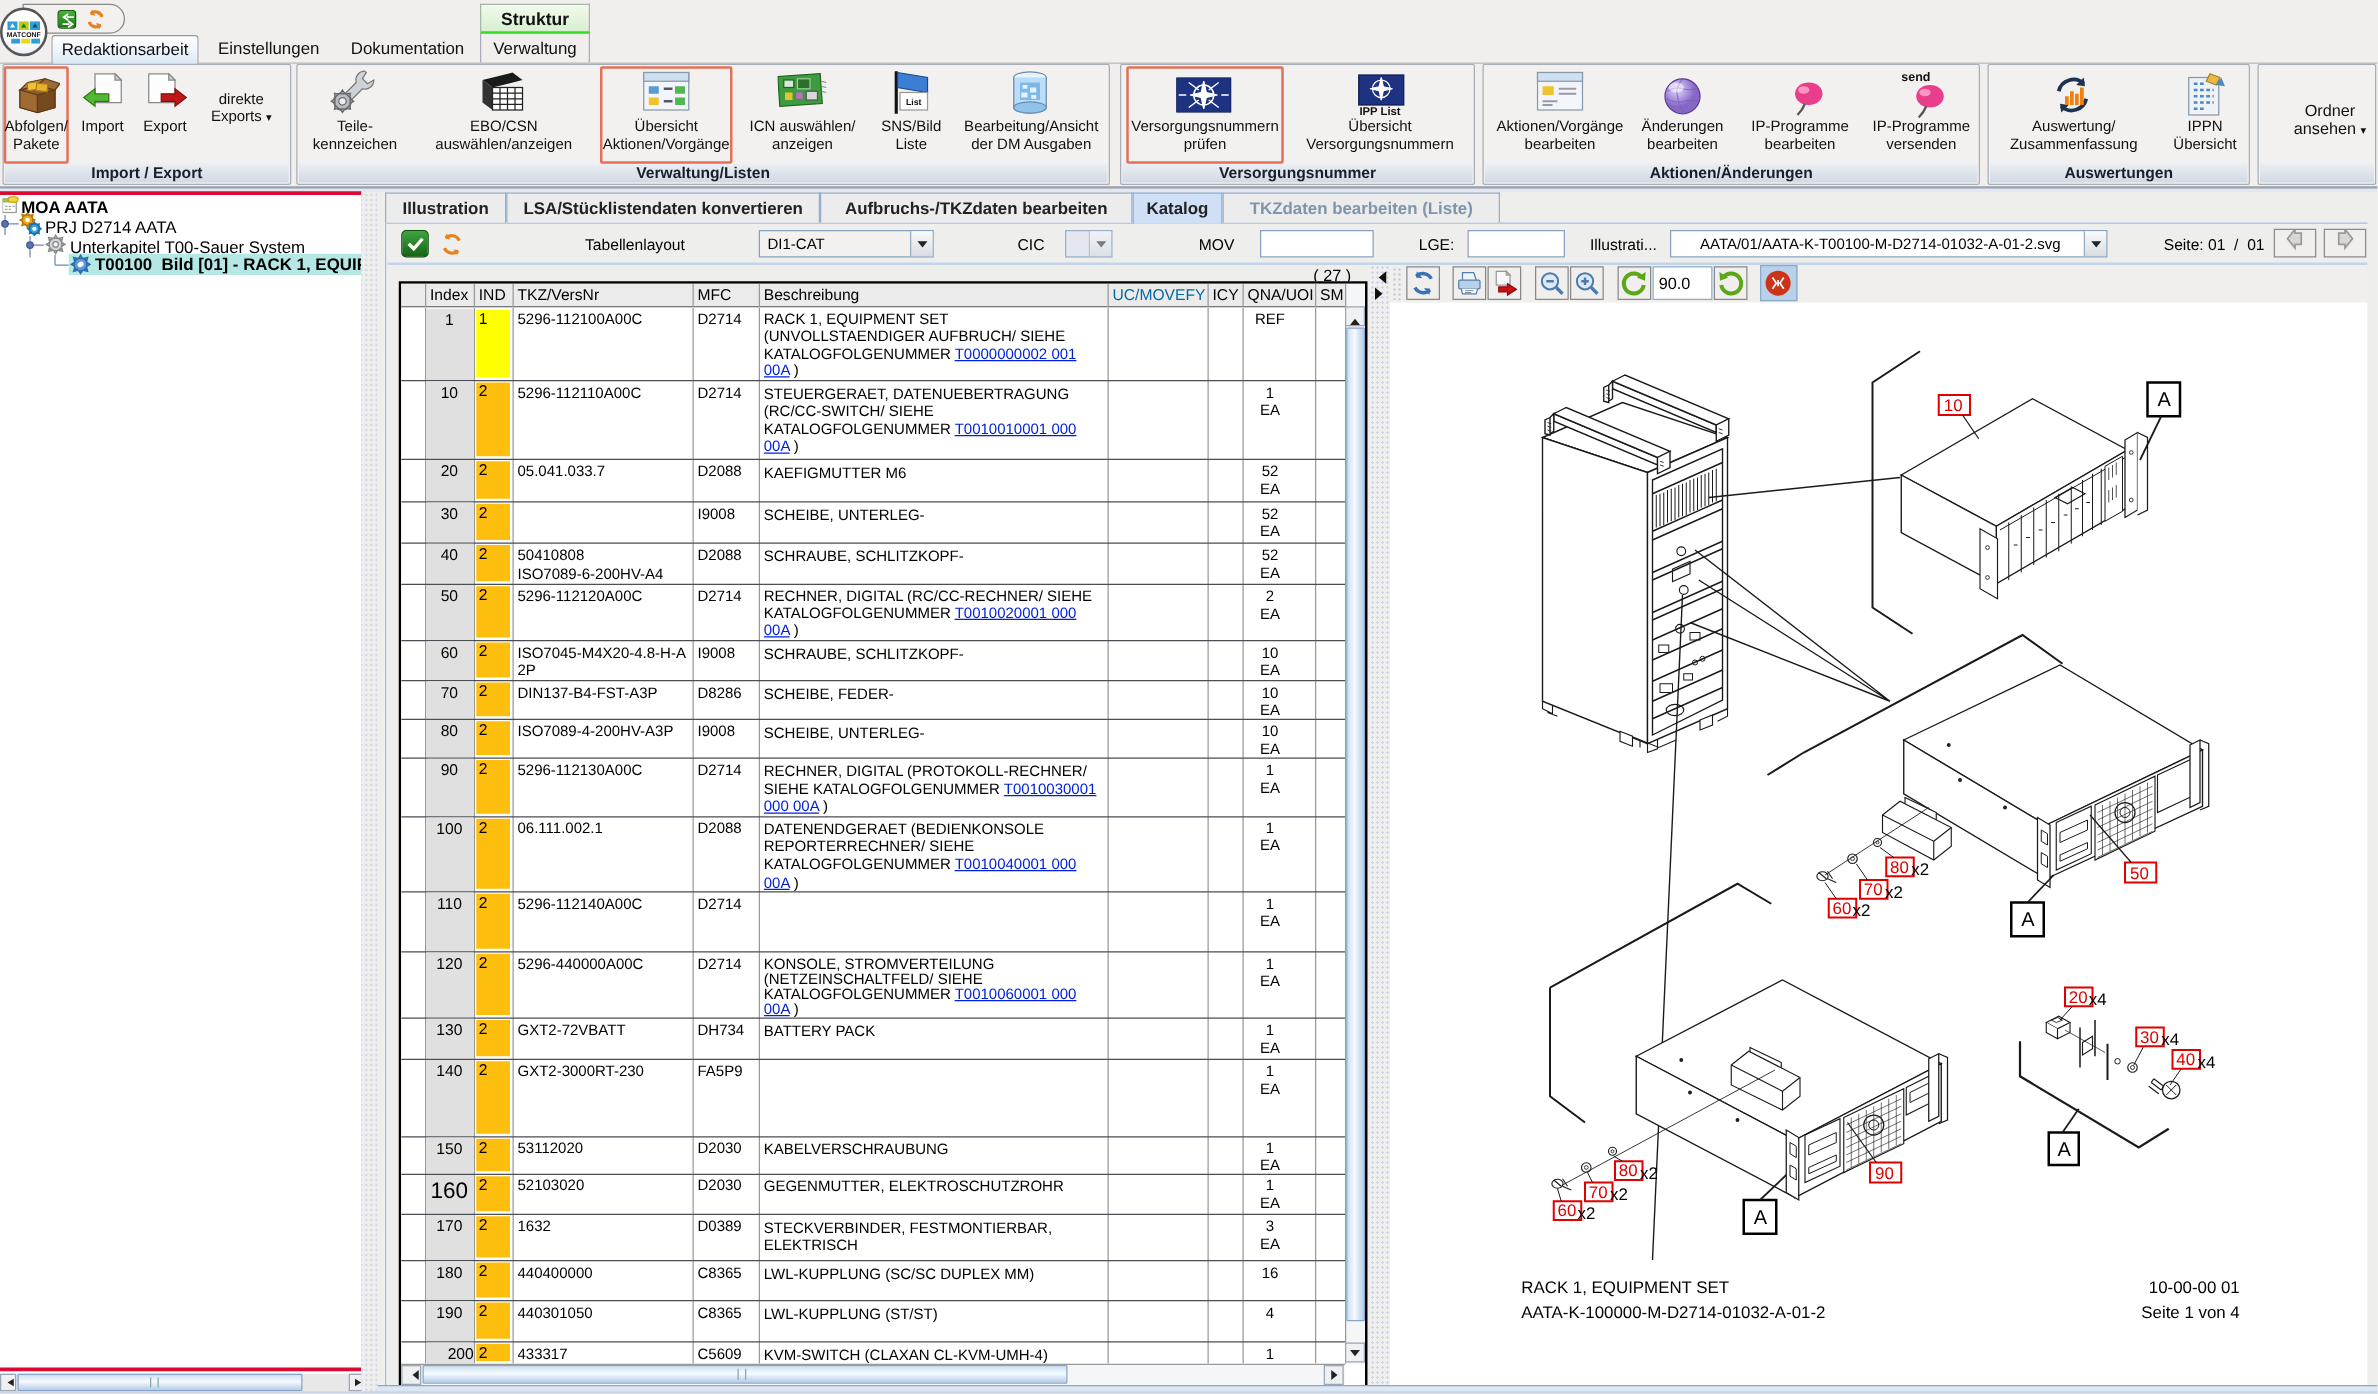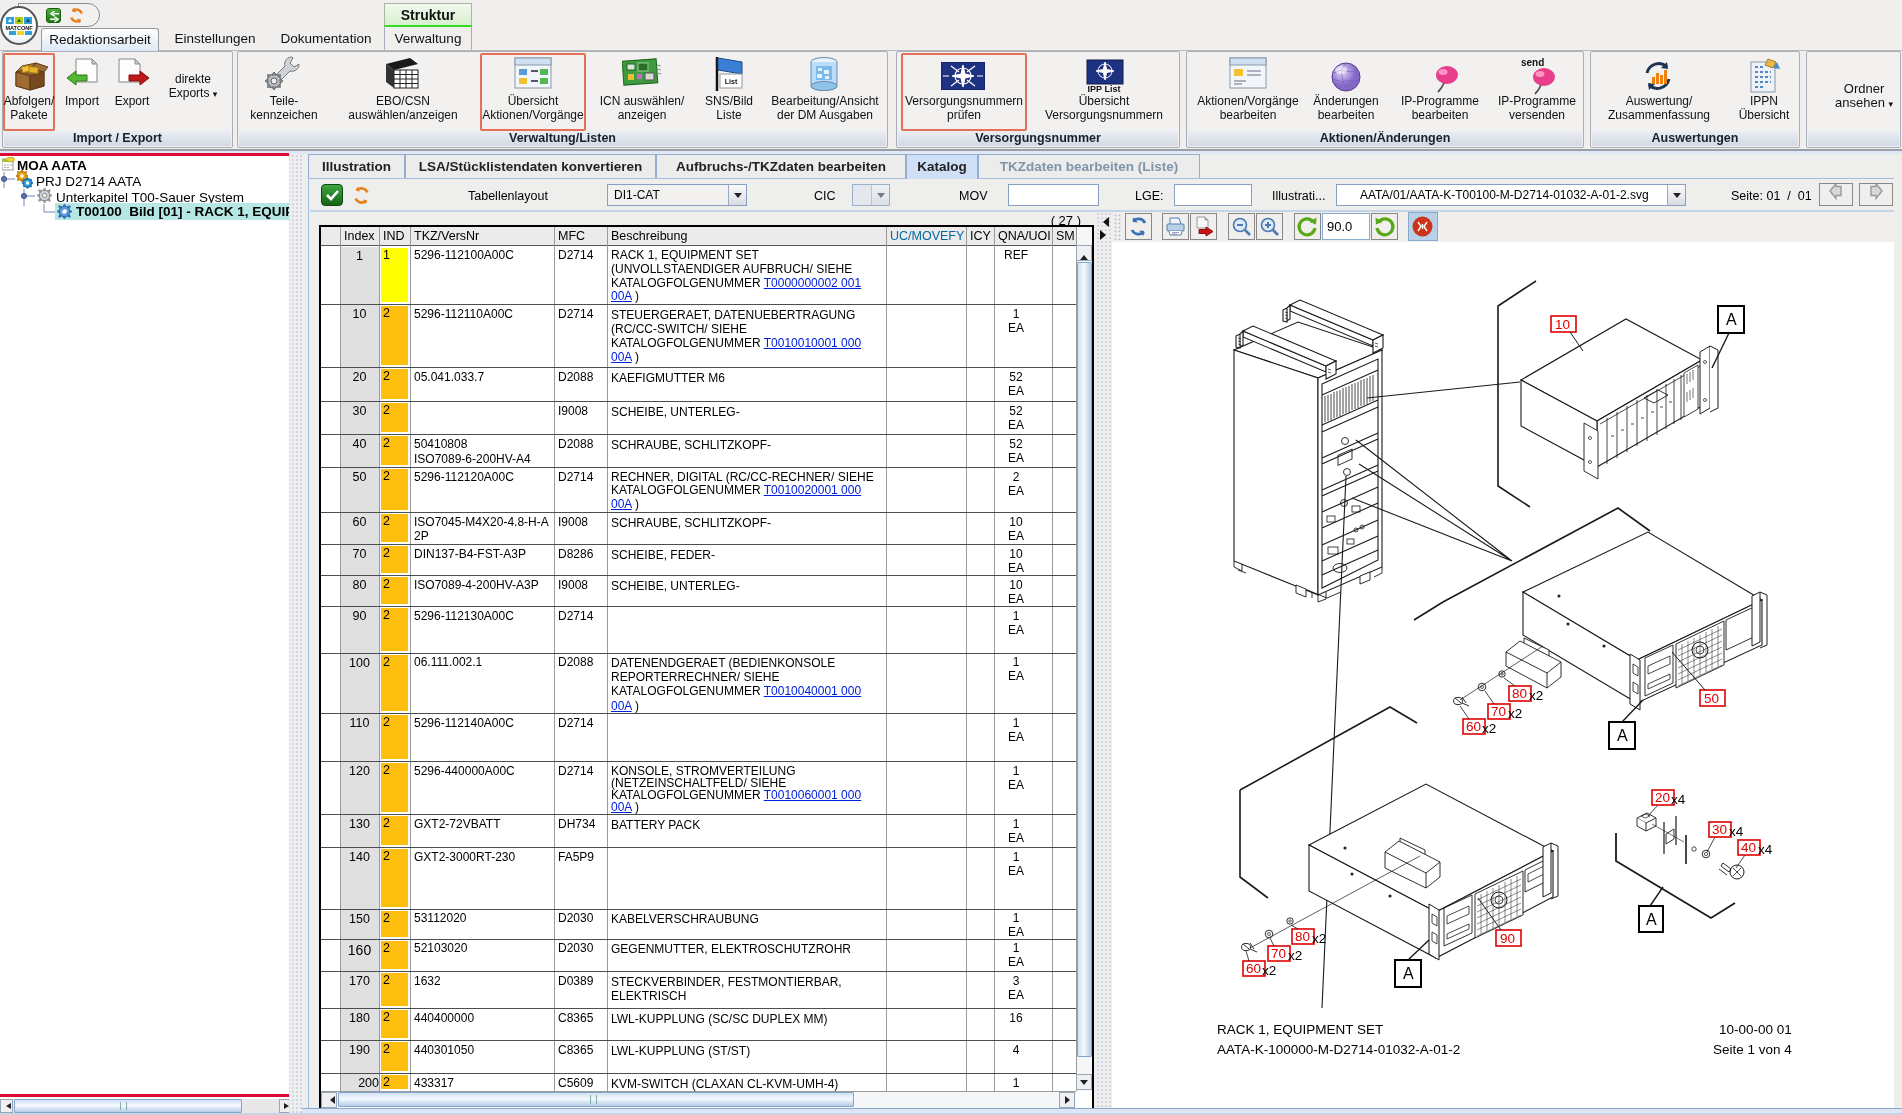--- a/index.html
+++ b/index.html
@@ -496,20 +496,21 @@
 <div class="cell" style="left:93px;top:332.0px;width:138px;">ISO7089-4-200HV-A3P</div>
 <div class="cell" style="left:237px;top:332.0px;width:47px;">I9008</div>
 <div class="cell" style="left:290px;top:333.0px;width:273px;line-height:14.2px;">SCHEIBE, UNTERLEG-</div>
 <div class="cell" style="left:666px;top:332.0px;width:58px;text-align:center;">10<br>EA</div>
 <div class="rowline" style="top:360.5px;"></div>
 <div class="abs" style="left:20px;top:361.5px;width:38px;height:45.5px;background:#e0e0e0;"></div>
 <div class="abs" style="left:19px;top:363.5px;width:39px;text-align:center;font-size:12.5px;">90</div>
 <div class="abs" style="left:60px;top:362.5px;width:27px;height:42.5px;background:#fdbe0d;font-size:12.5px;padding-left:2px;">2</div>
 <div class="cell" style="left:93px;top:363.0px;width:138px;">5296-112130A00C</div>
 <div class="cell" style="left:237px;top:363.0px;width:47px;">D2714</div>
+<div class="cell" style="left:290px;top:364.0px;width:273px;line-height:14.2px;">RECHNER, DIGITAL (PROTOKOLL-RECHNER/<br>SIEHE KATALOGFOLGENUMMER <a class="lk">T0010030001</a><br><a class="lk">000 00A</a> )</div>
 <div class="cell" style="left:666px;top:363.0px;width:58px;text-align:center;">1<br>EA</div>
 <div class="rowline" style="top:407.0px;"></div>
 <div class="abs" style="left:20px;top:408.0px;width:38px;height:59.5px;background:#e0e0e0;"></div>
 <div class="abs" style="left:19px;top:410.0px;width:39px;text-align:center;font-size:12.5px;">100</div>
 <div class="abs" style="left:60px;top:409.0px;width:27px;height:56.5px;background:#fdbe0d;font-size:12.5px;padding-left:2px;">2</div>
 <div class="cell" style="left:93px;top:409.5px;width:138px;">06.111.002.1</div>
 <div class="cell" style="left:237px;top:409.5px;width:47px;">D2088</div>
 <div class="cell" style="left:290px;top:410.5px;width:273px;line-height:14.2px;">DATENENDGERAET (BEDIENKONSOLE<br>REPORTERRECHNER/ SIEHE<br>KATALOGFOLGENUMMER <a class="lk">T0010040001 000</a><br><a class="lk">00A</a> )</div>
 <div class="cell" style="left:666px;top:409.5px;width:58px;text-align:center;">1<br>EA</div>
 <div class="rowline" style="top:467.5px;"></div>
@@ -545,21 +546,21 @@
 <div class="rowline" style="top:663.0px;"></div>
 <div class="abs" style="left:20px;top:664.0px;width:38px;height:29px;background:#e0e0e0;"></div>
 <div class="abs" style="left:19px;top:666.0px;width:39px;text-align:center;font-size:12.5px;">150</div>
 <div class="abs" style="left:60px;top:665.0px;width:27px;height:26px;background:#fdbe0d;font-size:12.5px;padding-left:2px;">2</div>
 <div class="cell" style="left:93px;top:665.5px;width:138px;">53112020</div>
 <div class="cell" style="left:237px;top:665.5px;width:47px;">D2030</div>
 <div class="cell" style="left:290px;top:666.5px;width:273px;line-height:14.2px;">KABELVERSCHRAUBUNG</div>
 <div class="cell" style="left:666px;top:665.5px;width:58px;text-align:center;">1<br>EA</div>
 <div class="rowline" style="top:693.0px;"></div>
 <div class="abs" style="left:20px;top:694.0px;width:38px;height:31.5px;background:#e0e0e0;"></div>
-<div class="abs" style="left:19px;top:696.0px;width:39px;text-align:center;font-size:14px;">160</div>
+<div class="abs" style="left:19px;top:696.0px;width:39px;text-align:center;font-size:18px;">160</div>
 <div class="abs" style="left:60px;top:695.0px;width:27px;height:28.5px;background:#fdbe0d;font-size:12.5px;padding-left:2px;">2</div>
 <div class="cell" style="left:93px;top:695.5px;width:138px;">52103020</div>
 <div class="cell" style="left:237px;top:695.5px;width:47px;">D2030</div>
 <div class="cell" style="left:290px;top:696.5px;width:273px;line-height:14.2px;">GEGENMUTTER, ELEKTROSCHUTZROHR</div>
 <div class="cell" style="left:666px;top:695.5px;width:58px;text-align:center;">1<br>EA</div>
 <div class="rowline" style="top:725.5px;"></div>
 <div class="abs" style="left:20px;top:726.5px;width:38px;height:36px;background:#e0e0e0;"></div>
 <div class="abs" style="left:19px;top:728.5px;width:39px;text-align:center;font-size:12.5px;">170</div>
 <div class="abs" style="left:60px;top:727.5px;width:27px;height:33px;background:#fdbe0d;font-size:12.5px;padding-left:2px;">2</div>
 <div class="cell" style="left:93px;top:728.0px;width:138px;">1632</div>

